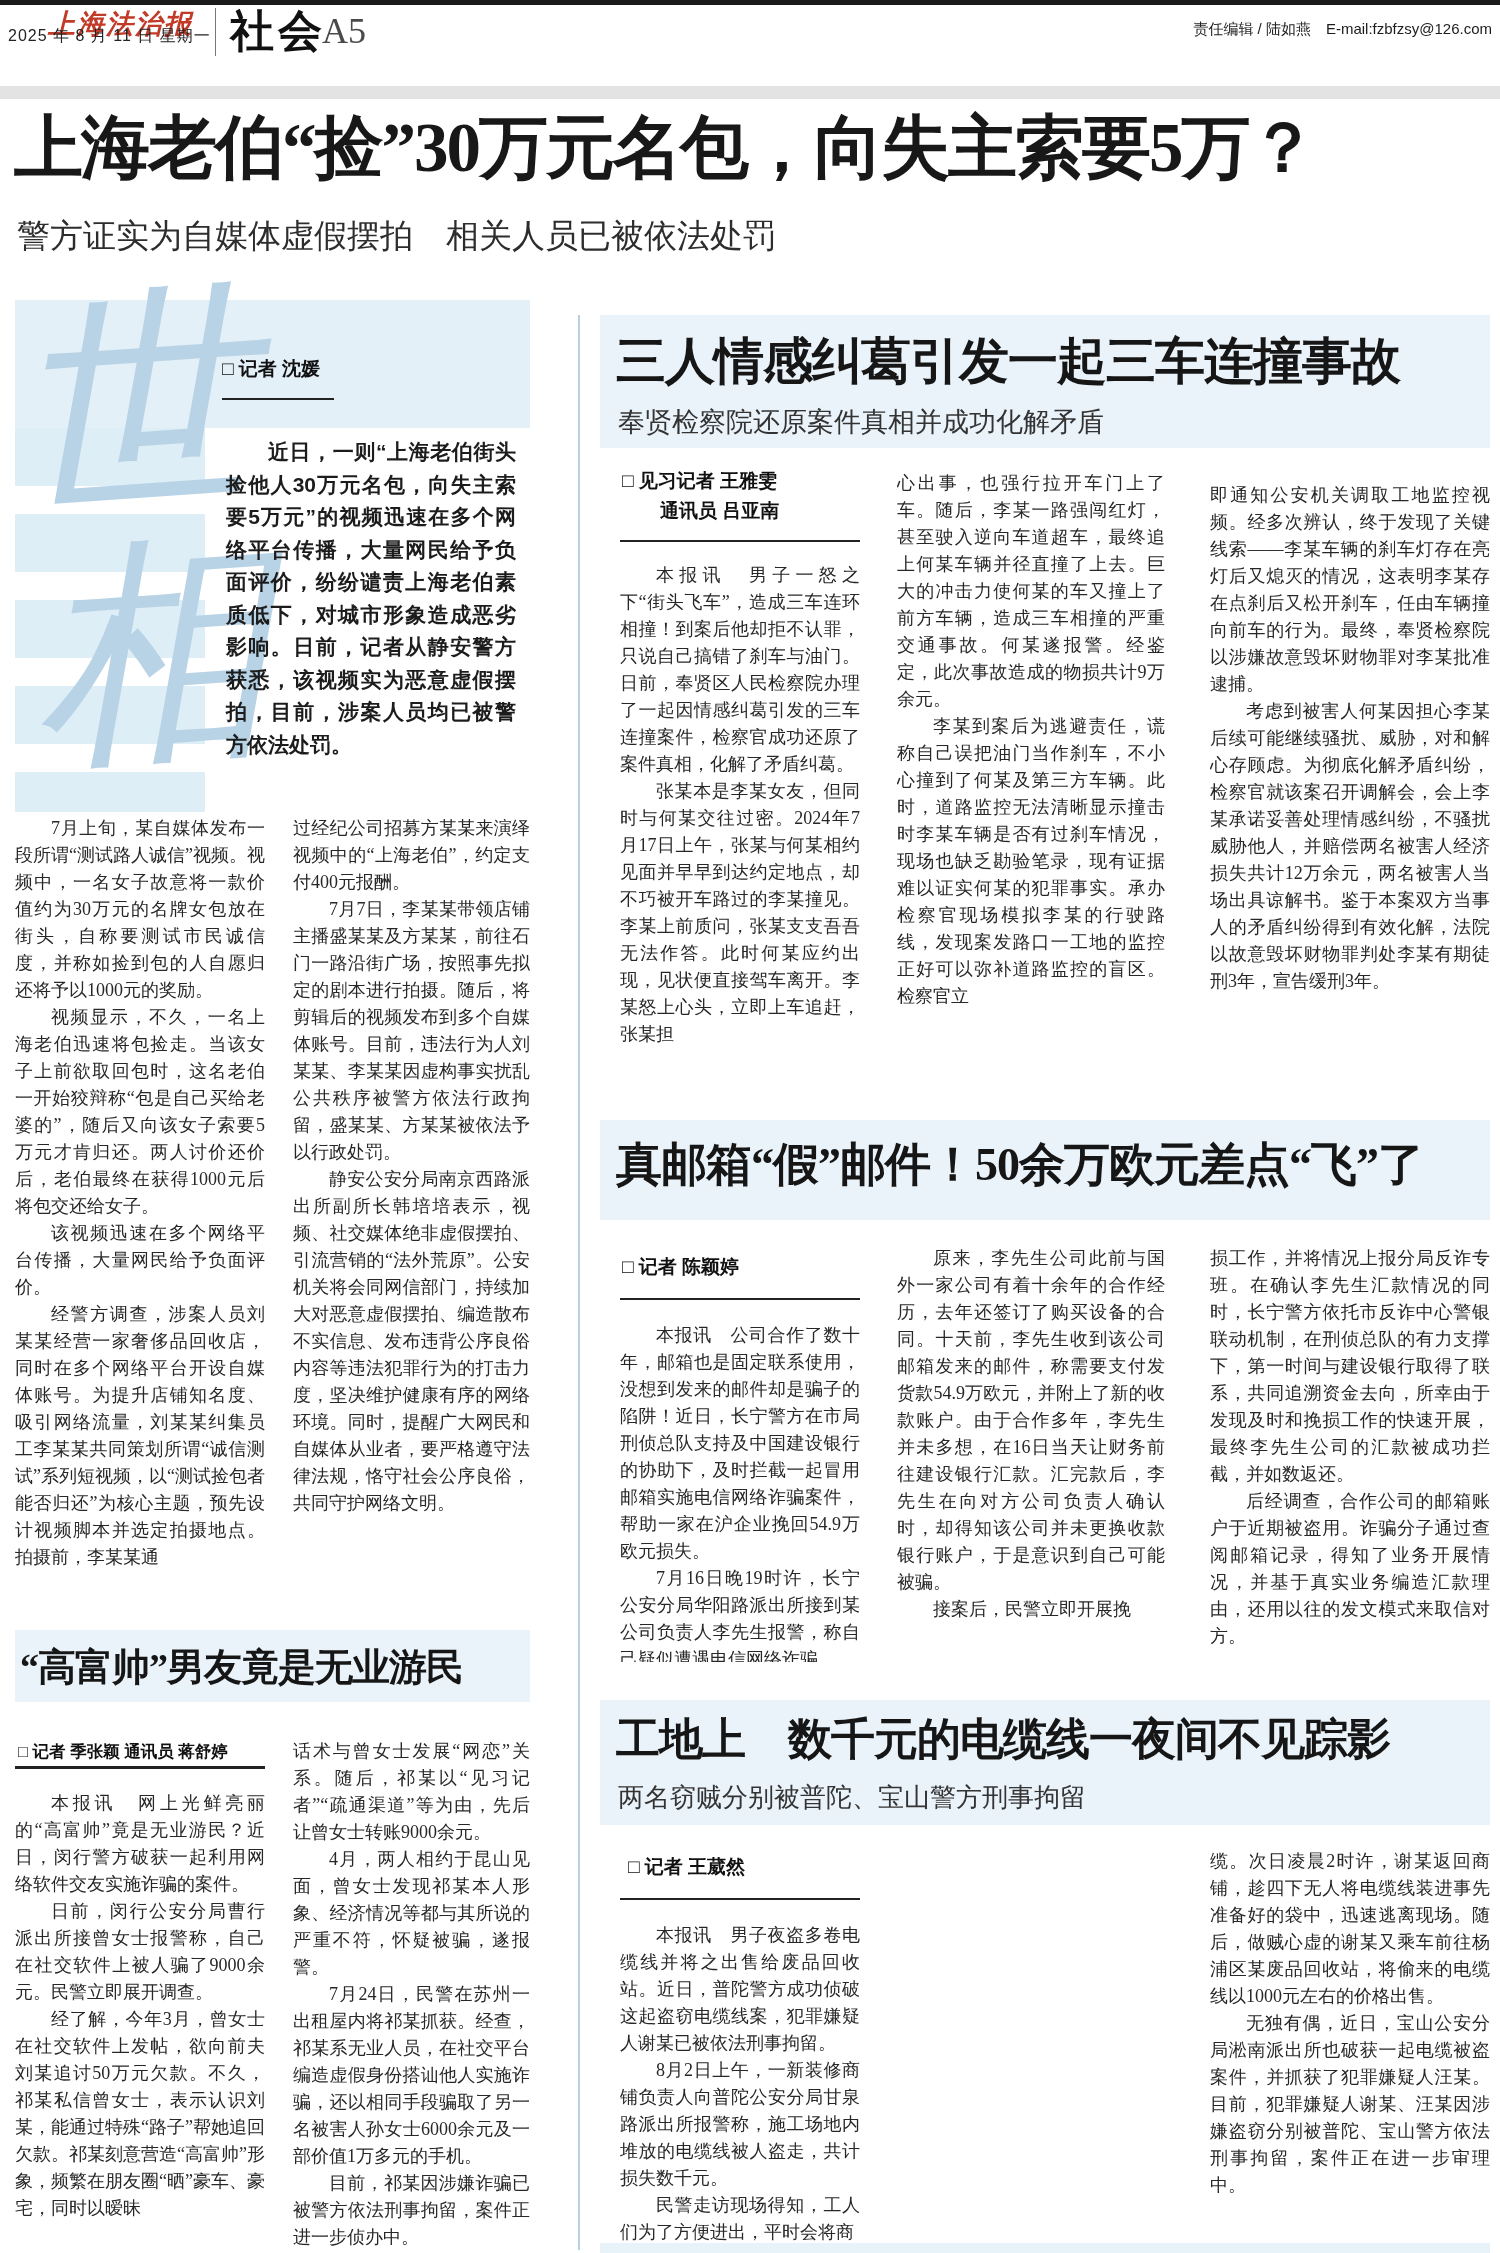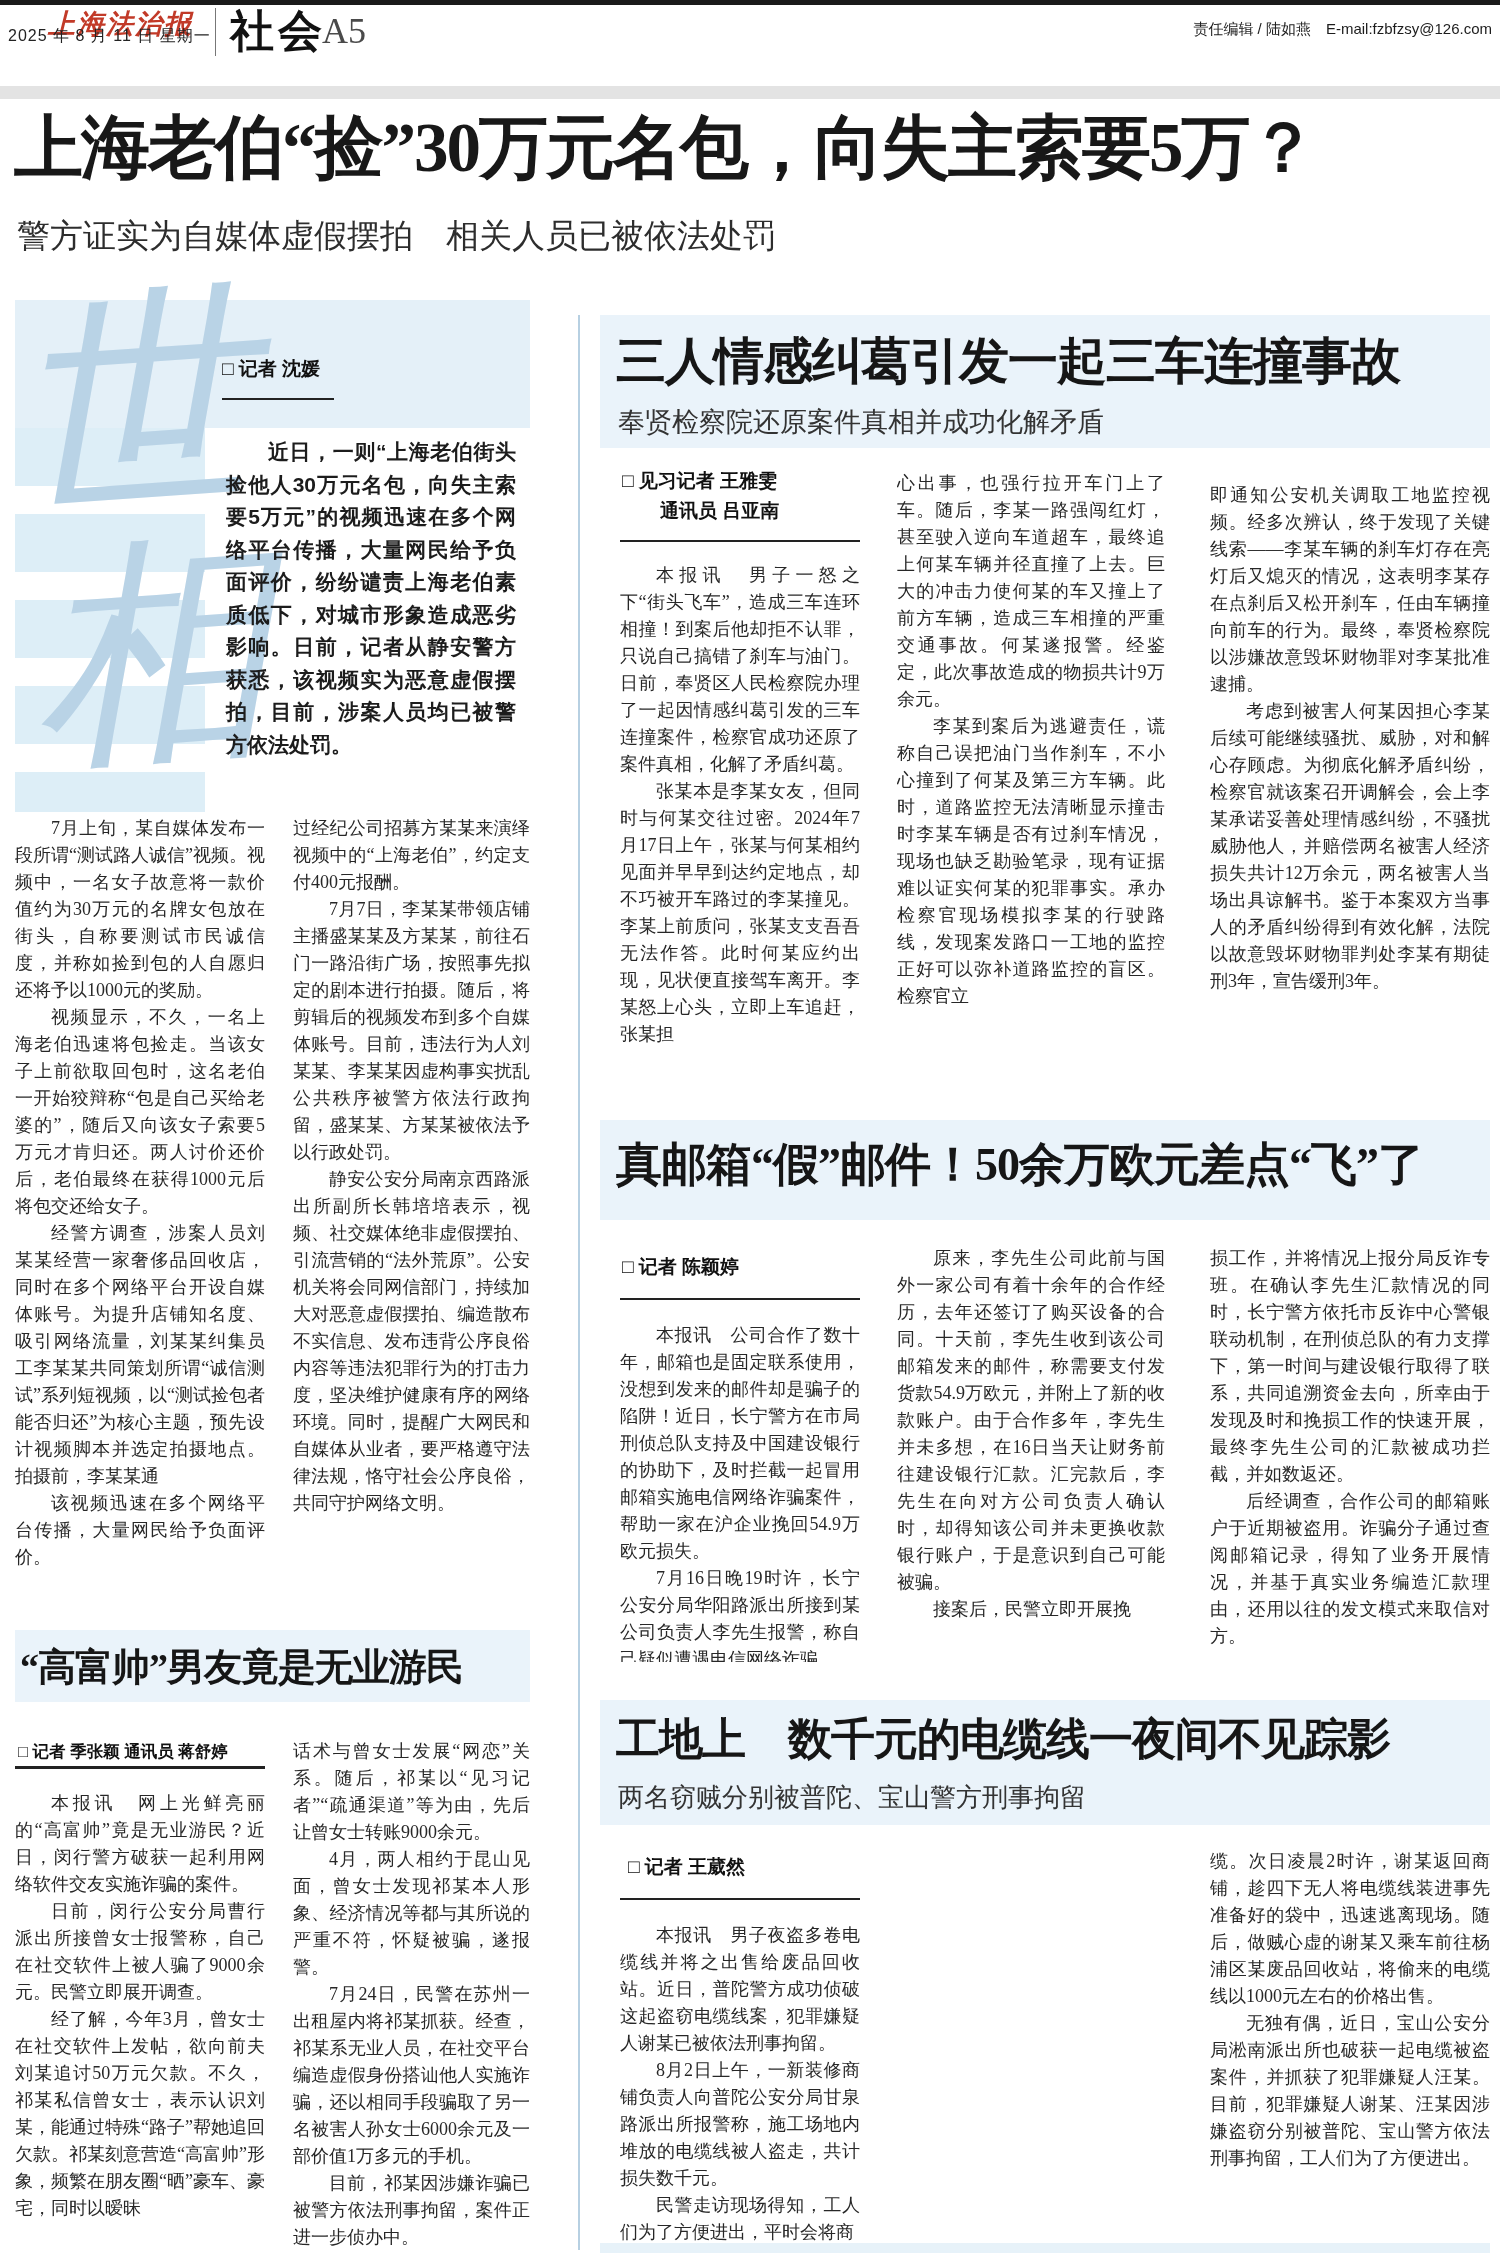--- a/index.html
+++ b/index.html
@@ -79,22 +79,22 @@
     <div>相</div>
   </div>
   <div class="abs a1-bylinebox">□ 记者 沈媛</div>
   <div class="abs a1-byline-rule"></div>
   <div class="abs a1-intro">
     <p>近日，一则“上海老伯街头捡他人30万元名包，向失主索要5万元”的视频迅速在多个网络平台传播，大量网民给予负面评价，纷纷谴责上海老伯素质低下，对城市形象造成恶劣影响。日前，记者从静安警方获悉，该视频实为恶意虚假摆拍，目前，涉案人员均已被警方依法处罚。</p>
   </div>
   <div class="abs col" style="left:15px;top:815px;width:250px;height:790px;">
     <p>7月上旬，某自媒体发布一段所谓“测试路人诚信”视频。视频中，一名女子故意将一款价值约为30万元的名牌女包放在街头，自称要测试市民诚信度，并称如捡到包的人自愿归还将予以1000元的奖励。</p>
     <p>视频显示，不久，一名上海老伯迅速将包捡走。当该女子上前欲取回包时，这名老伯一开始狡辩称“包是自己买给老婆的”，随后又向该女子索要5万元才肯归还。两人讨价还价后，老伯最终在获得1000元后将包交还给女子。</p>
+    <p>该视频迅速在多个网络平台传播，大量网民给予负面评价。</p>
     <p>经警方调查，涉案人员刘某某经营一家奢侈品回收店，同时在多个网络平台开设自媒体账号。为提升店铺知名度、吸引网络流量，刘某某纠集员工李某某共同策划所谓“诚信测试”系列短视频，以“测试捡包者能否归还”为核心主题，预先设计视频脚本并选定拍摄地点。拍摄前，李某某通</p>
-    <p>该视频迅速在多个网络平台传播，大量网民给予负面评价。</p>
   </div>
   <div class="abs col" style="left:293px;top:815px;width:237px;height:790px;">
     <p class="cont">过经纪公司招募方某某来演绎视频中的“上海老伯”，约定支付400元报酬。</p>
     <p>7月7日，李某某带领店铺主播盛某某及方某某，前往石门一路沿街广场，按照事先拟定的剧本进行拍摄。随后，将剪辑后的视频发布到多个自媒体账号。目前，违法行为人刘某某、李某某因虚构事实扰乱公共秩序被警方依法行政拘留，盛某某、方某某被依法予以行政处罚。</p>
     <p>静安公安分局南京西路派出所副所长韩培培表示，视频、社交媒体绝非虚假摆拍、引流营销的“法外荒原”。公安机关将会同网信部门，持续加大对恶意虚假摆拍、编造散布不实信息、发布违背公序良俗内容等违法犯罪行为的打击力度，坚决维护健康有序的网络环境。同时，提醒广大网民和自媒体从业者，要严格遵守法律法规，恪守社会公序良俗，共同守护网络文明。</p>
   </div>
 
   <div class="abs tband" style="left:600px;top:315px;width:890px;height:133px;"></div>
   <div class="abs atitle" style="left:616px;top:328px;font-size:50px;">三人情感纠葛引发一起三车连撞事故</div>
   <div class="abs asub" style="left:618px;top:404px;font-size:27px;">奉贤检察院还原案件真相并成功化解矛盾</div>
@@ -154,17 +154,17 @@
   <div class="abs asub" style="left:618px;top:1780px;font-size:26px;">两名窃贼分别被普陀、宝山警方刑事拘留</div>
   <div class="abs byline" style="left:628px;top:1852px;">□ 记者 王葳然</div>
   <div class="abs byrule" style="left:620px;top:1898px;width:240px;"></div>
   <div class="abs col" style="left:620px;top:1922px;width:240px;height:331px;">
     <p>本报讯　男子夜盗多卷电缆线并将之出售给废品回收站。近日，普陀警方成功侦破这起盗窃电缆线案，犯罪嫌疑人谢某已被依法刑事拘留。</p>
     <p>8月2日上午，一新装修商铺负责人向普陀公安分局甘泉路派出所报警称，施工场地内堆放的电缆线被人盗走，共计损失数千元。</p>
     <p>民警走访现场得知，工人们为了方便进出，平时会将商</p>
   </div>
   <div class="abs col" style="left:1210px;top:1848px;width:280px;height:405px;">
     <p class="cont">缆。次日凌晨2时许，谢某返回商铺，趁四下无人将电缆线装进事先准备好的袋中，迅速逃离现场。随后，做贼心虚的谢某又乘车前往杨浦区某废品回收站，将偷来的电缆线以1000元左右的价格出售。</p>
-    <p>无独有偶，近日，宝山公安分局淞南派出所也破获一起电缆被盗案件，并抓获了犯罪嫌疑人汪某。目前，犯罪嫌疑人谢某、汪某因涉嫌盗窃分别被普陀、宝山警方依法刑事拘留，工人们为了方便进出。</p>
+    <p>无独有偶，近日，宝山公安分局淞南派出所也破获一起电缆被盗案件，并抓获了犯罪嫌疑人汪某。目前，犯罪嫌疑人谢某、汪某因涉嫌盗窃分别被普陀、宝山警方依法刑事拘留，案件正在进一步审理中。</p>
   </div>
 
   <div class="abs botband"></div>
 </div>
 
 </body></html>

